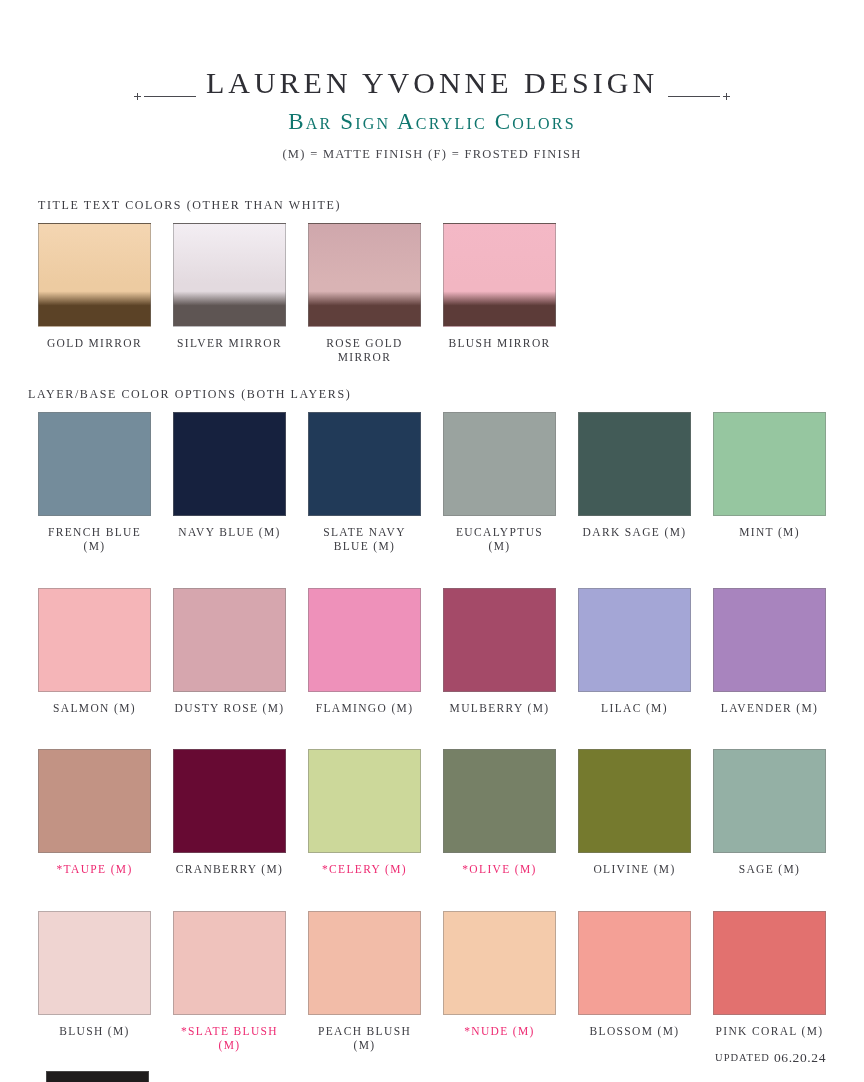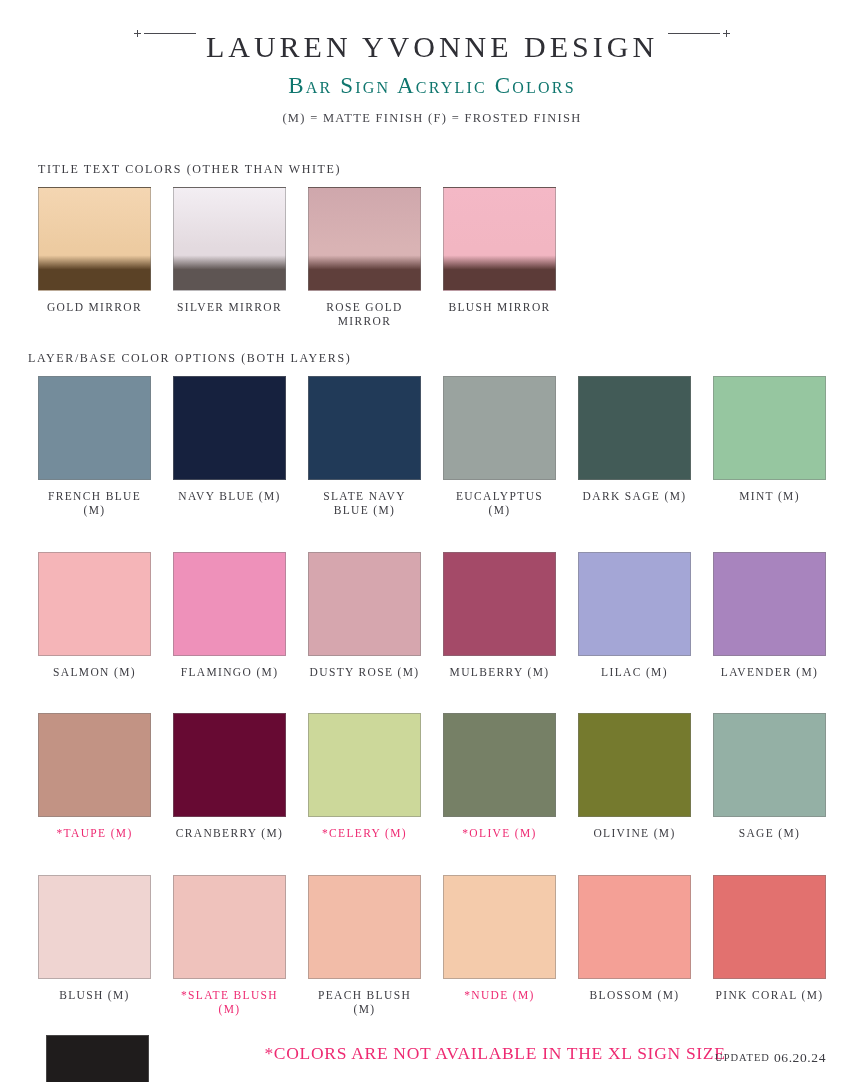--- a/index.html
+++ b/index.html
@@ -16,23 +16,24 @@
     overflow: hidden;
   }
 
   
   .header {
     text-align: center;
     padding-top: 30px;
   }
   .brand-row {
     display: flex;
-    align-items: flex-start;
+    align-items: flex-end;
     justify-content: center;
     gap: 10px;
+    margin-top: 36px;
   }
   .brand-title {
     font-size: 30px;
     letter-spacing: 4px;
     color: #2f2f35;
     font-weight: 400;
     white-space: nowrap;
   }
   .rule {
     display: flex;
@@ -235,26 +236,26 @@
         <div class="label">MINT (M)</div>
       </div>
     </div>
     <div class="row-pad"></div>
     <div class="grid colors">
       <div class="cell">
         <div class="swatch base" style="background: rgb(245, 181, 184);"></div>
         <div class="label">SALMON (M)</div>
       </div>
       <div class="cell">
+        <div class="swatch base" style="background: rgb(214, 166, 174);"></div>
+        <div class="label">DUSTY ROSE (M)</div>
+      </div>
+      <div class="cell">
         <div class="swatch base" style="background: rgb(238, 145, 186);"></div>
         <div class="label">FLAMINGO (M)</div>
-      </div>
-      <div class="cell">
-        <div class="swatch base" style="background: rgb(214, 166, 174);"></div>
-        <div class="label">DUSTY ROSE (M)</div>
       </div>
       <div class="cell">
         <div class="swatch base" style="background: rgb(164, 74, 104);"></div>
         <div class="label">MULBERRY (M)</div>
       </div>
       <div class="cell">
         <div class="swatch base" style="background: rgb(164, 166, 214);"></div>
         <div class="label">LILAC (M)</div>
       </div>
       <div class="cell">

